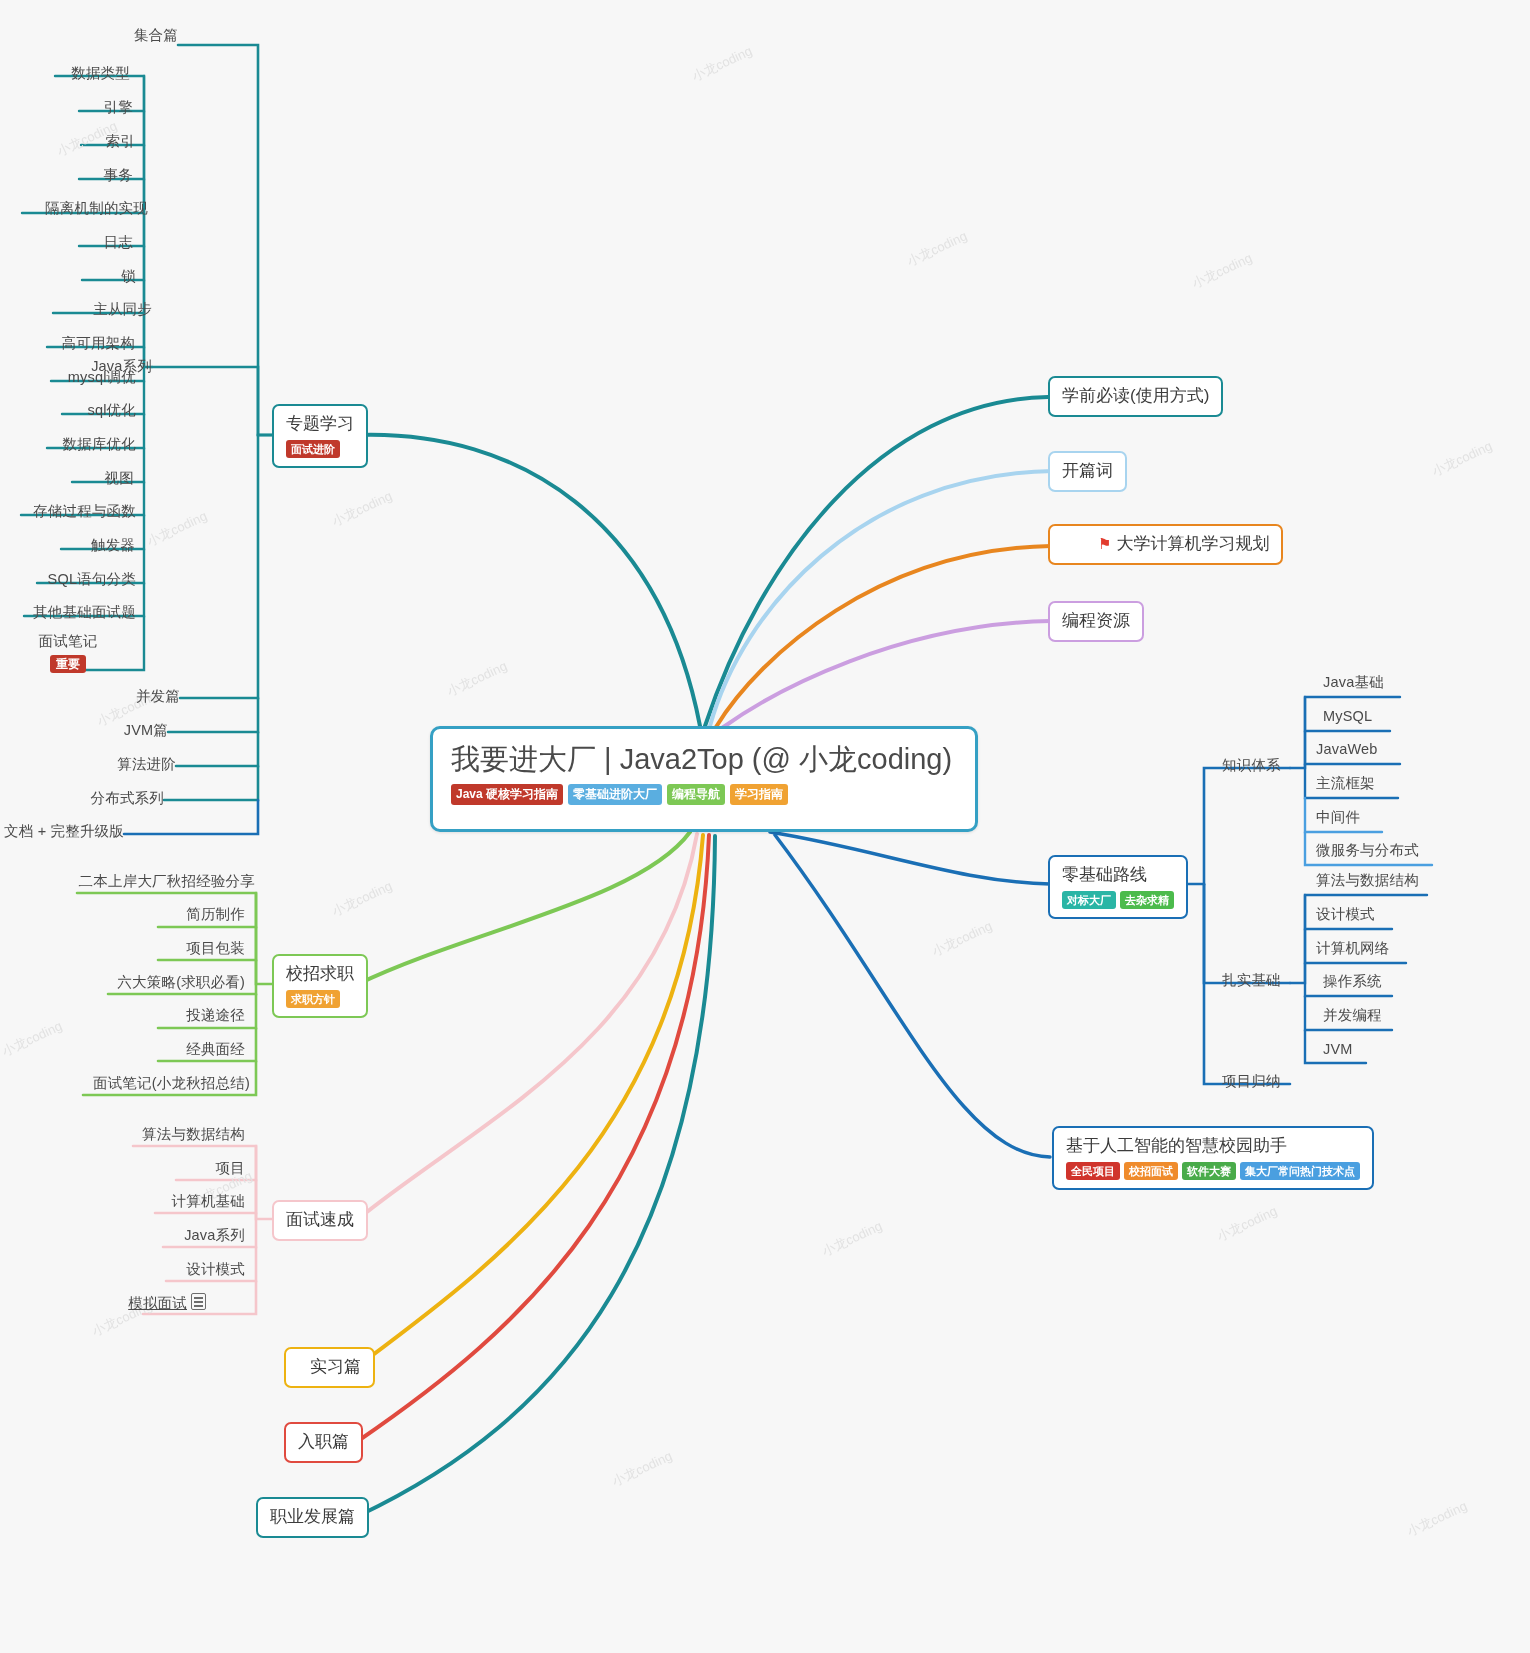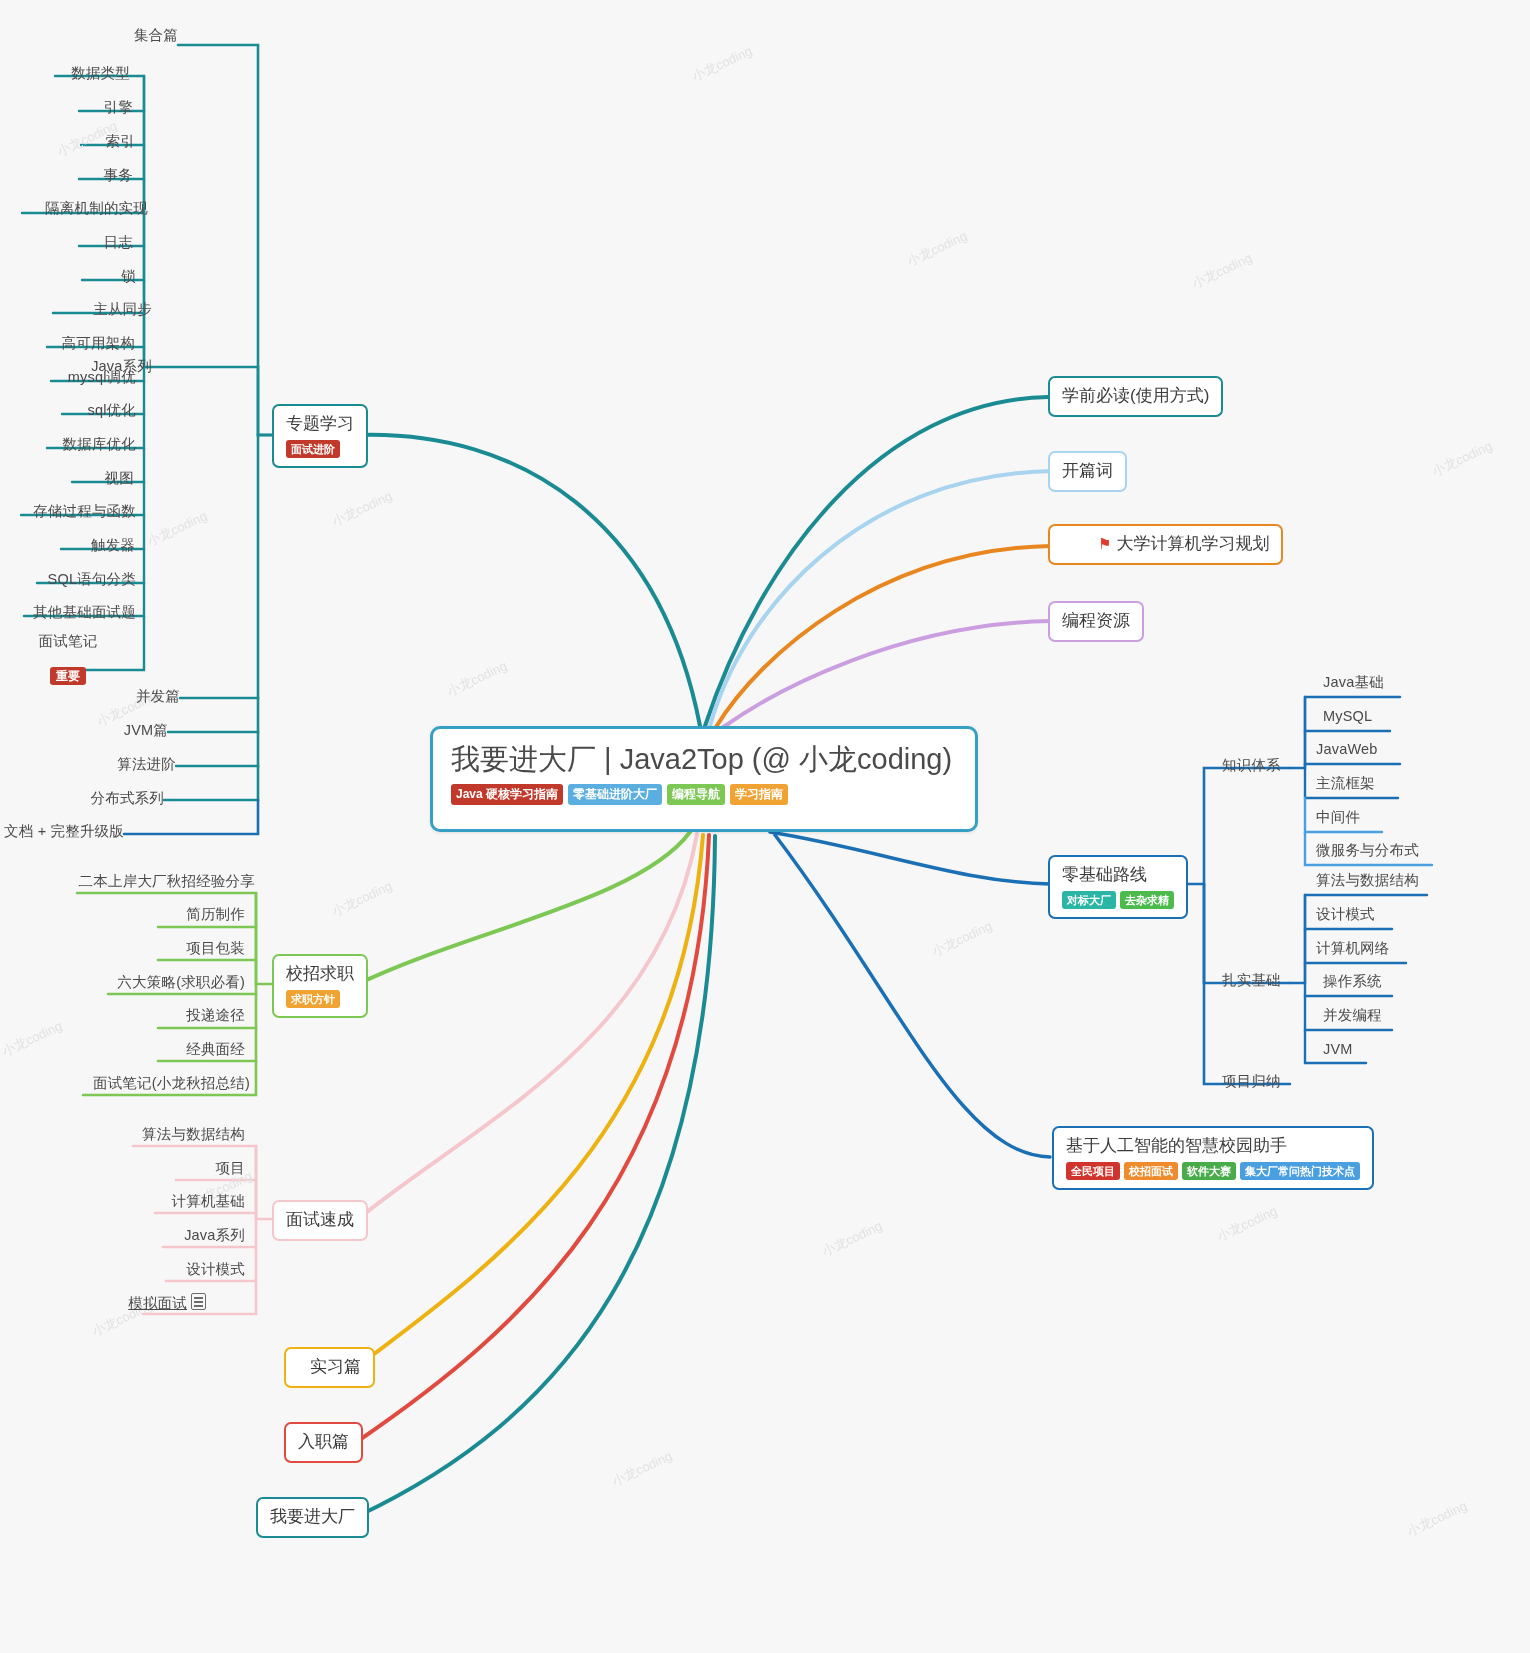--- a/index.html
+++ b/index.html
@@ -235,21 +235,21 @@
   <div class="leaf r" style="left:0px;top:401px;width:136px;">sql优化</div>
   <div class="leaf r" style="left:0px;top:435px;width:136px;">数据库优化</div>
   <div class="leaf r" style="left:0px;top:469px;width:134px;">视图</div>
   <div class="leaf r" style="left:0px;top:502px;width:136px;">存储过程与函数</div>
   <div class="leaf r" style="left:0px;top:536px;width:135px;">触发器</div>
   <div class="leaf r" style="left:0px;top:570px;width:136px;">SQL语句分类</div>
   <div class="leaf r" style="left:0px;top:603px;width:136px;">其他基础面试题</div>
 
   <div style="position:absolute;left:0px;top:632px;width:136px;text-align:center;">
     <div class="leaf" style="position:static;text-align:center;">面试笔记</div>
-    <div style="margin-top:16px;text-align:center;text-decoration:underline;">
+    <div style="margin-top:4px;text-align:center;text-decoration:underline;">
       <span class="badge" style="background:#c0392b;font-size:12px;padding:2px 6px;">重要</span>
     </div>
   </div>
 
   <div class="box" style="left:272px;top:954px;border-color:#7dc855;">
     <div class="t">校招求职</div>
     <div class="sub">
       <span class="badge" style="background:#f0a232">求职方针</span>
     </div>
   </div>
@@ -275,16 +275,16 @@
     <span>模拟面试</span><span class="noteicon"></span>
   </div>
 
   <div class="box" style="left:284px;top:1347px;border-color:#edb211;padding-left:24px;">
     <div class="t">实习篇</div>
   </div>
   <div class="box" style="left:284px;top:1422px;border-color:#e04a3f;">
     <div class="t">入职篇</div>
   </div>
   <div class="box" style="left:256px;top:1497px;border-color:#1a8a93;">
-    <div class="t">我要进大厂</div>
+    <div class="t">职业发展篇</div>
   </div>
 
 </div>
 
 </body></html>

